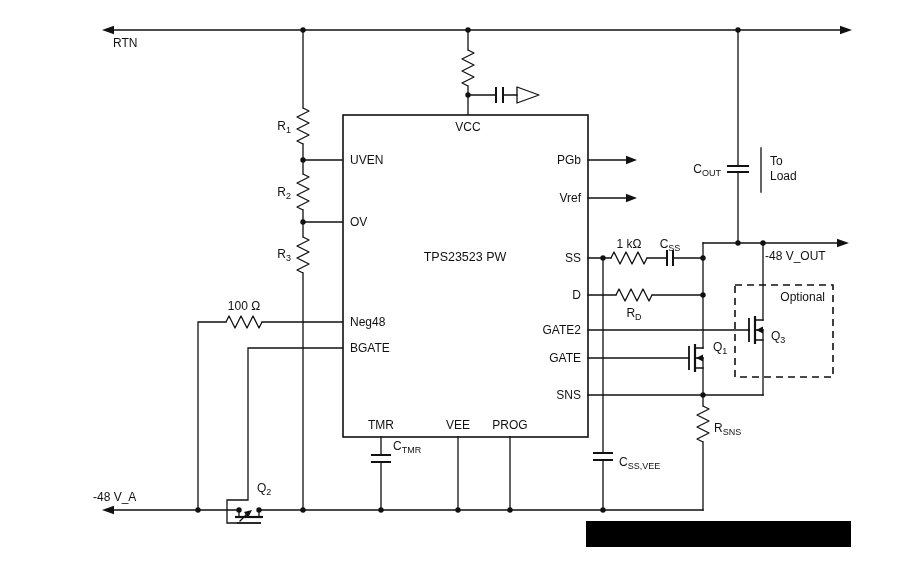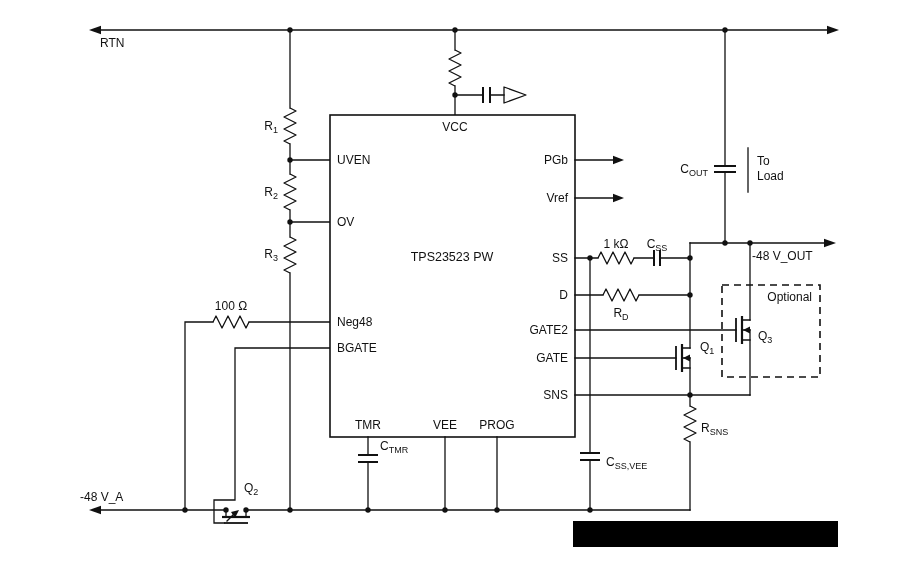--- a/index.html
+++ b/index.html
@@ -1,16 +1,16 @@
 <!DOCTYPE html>
 <html><head>
 <meta charset="utf-8">
 <style>
   html,body{margin:0;padding:0;background:#fff;}
-  #canvas{width:770px;height:575px;background:#1d4ed8;position:relative;}
+  #canvas{width:770px;height:575px;background:#1d4ed8;position:relative;margin-left:13px;}
   svg{display:block;}
   .wire{stroke:#111;stroke-width:1.3;fill:none;stroke-linecap:square;}
   .comp{stroke:#111;stroke-width:1.3;fill:none;stroke-linejoin:round;}
   .plate{stroke:#111;stroke-width:2;fill:none;}
   .bar{stroke:#111;stroke-width:2.2;fill:none;}
   .gatebar{stroke:#111;stroke-width:1.8;fill:none;}
   .icbox{stroke:#111;stroke-width:1.6;fill:#fff;}
   .dash{stroke:#111;stroke-width:1.6;fill:none;stroke-dasharray:7 5;}
   .lbl{font-family:"Liberation Sans",sans-serif;font-size:12px;fill:#111;}
   .icname{font-size:12.5px;}

